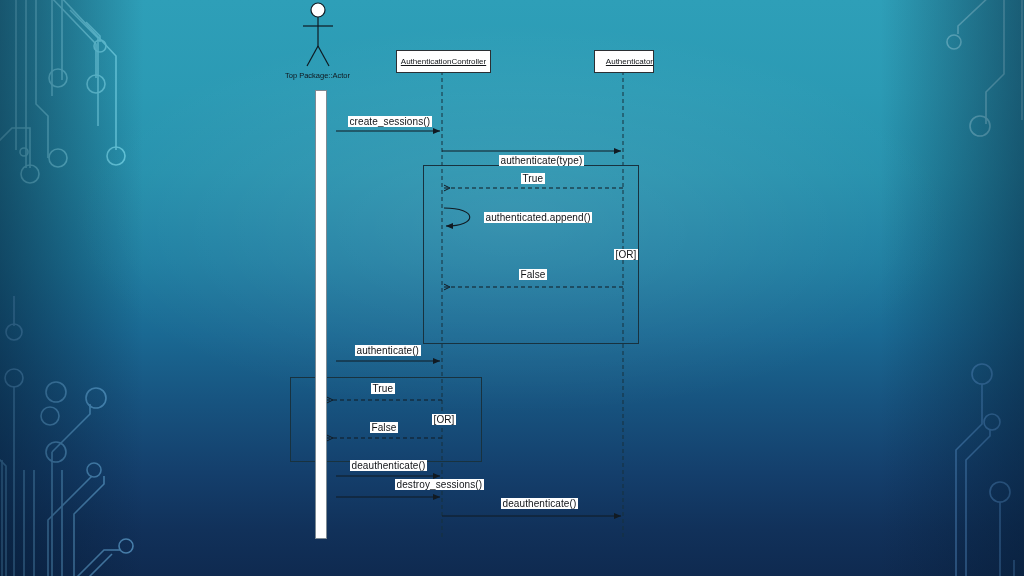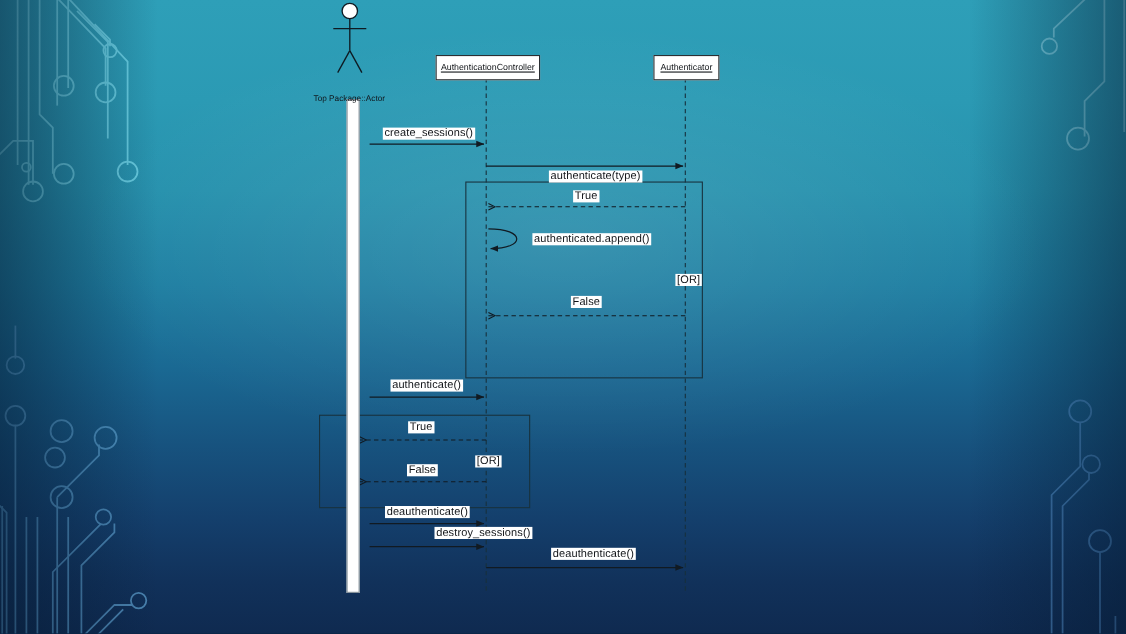--- a/index.html
+++ b/index.html
@@ -219,25 +219,25 @@
   </svg>
 
   <div class="fragbox" style="left:423px; top:165px; width:214px; height:177px;"></div>
   <div class="fragbox" style="left:290px; top:377px; width:190px; height:83px;"></div>
 
   <div class="activation" style="left:315px; top:90px; width:10px; height:447px;"></div>
 
   <div class="headbox" style="left:396px; top:50px; width:93px; height:21px;">
     <span>AuthenticationController</span>
   </div>
-  <div class="headbox" style="left:594px; top:50px; width:58px; height:21px;">
+  <div class="headbox" style="left:594px; top:50px; width:58px; height:21px;justify-content:flex-end;">
     <span>Authenticator</span>
   </div>
 
-  <div class="actor-label" style="left:285px; top:85px;">Top Package::Actor</div>
+  <div class="actor-label" style="left:285px; top:71px;">Top Package::Actor</div>
 
   <div class="lbl" style="left:348px; top:116px;">create_sessions()</div>
   <div class="lbl" style="left:499px; top:135px;margin-top:20px;">authenticate(type)</div>
   <div class="lbl" style="left:521px; top:173px;">True</div>
   <div class="lbl" style="left:484px; top:212px;text-align:right;">authenticated.append()</div>
   <div class="lbl" style="left:519px; top:269px;">False</div>
   <div class="lbl" style="left:355px; top:345px;">authenticate()</div>
   <div class="lbl" style="left:371px; top:383px;">True</div>
   <div class="lbl" style="left:370px; top:422px;">False</div>
   <div class="lbl" style="left:350px; top:460px;">deauthenticate()</div>

